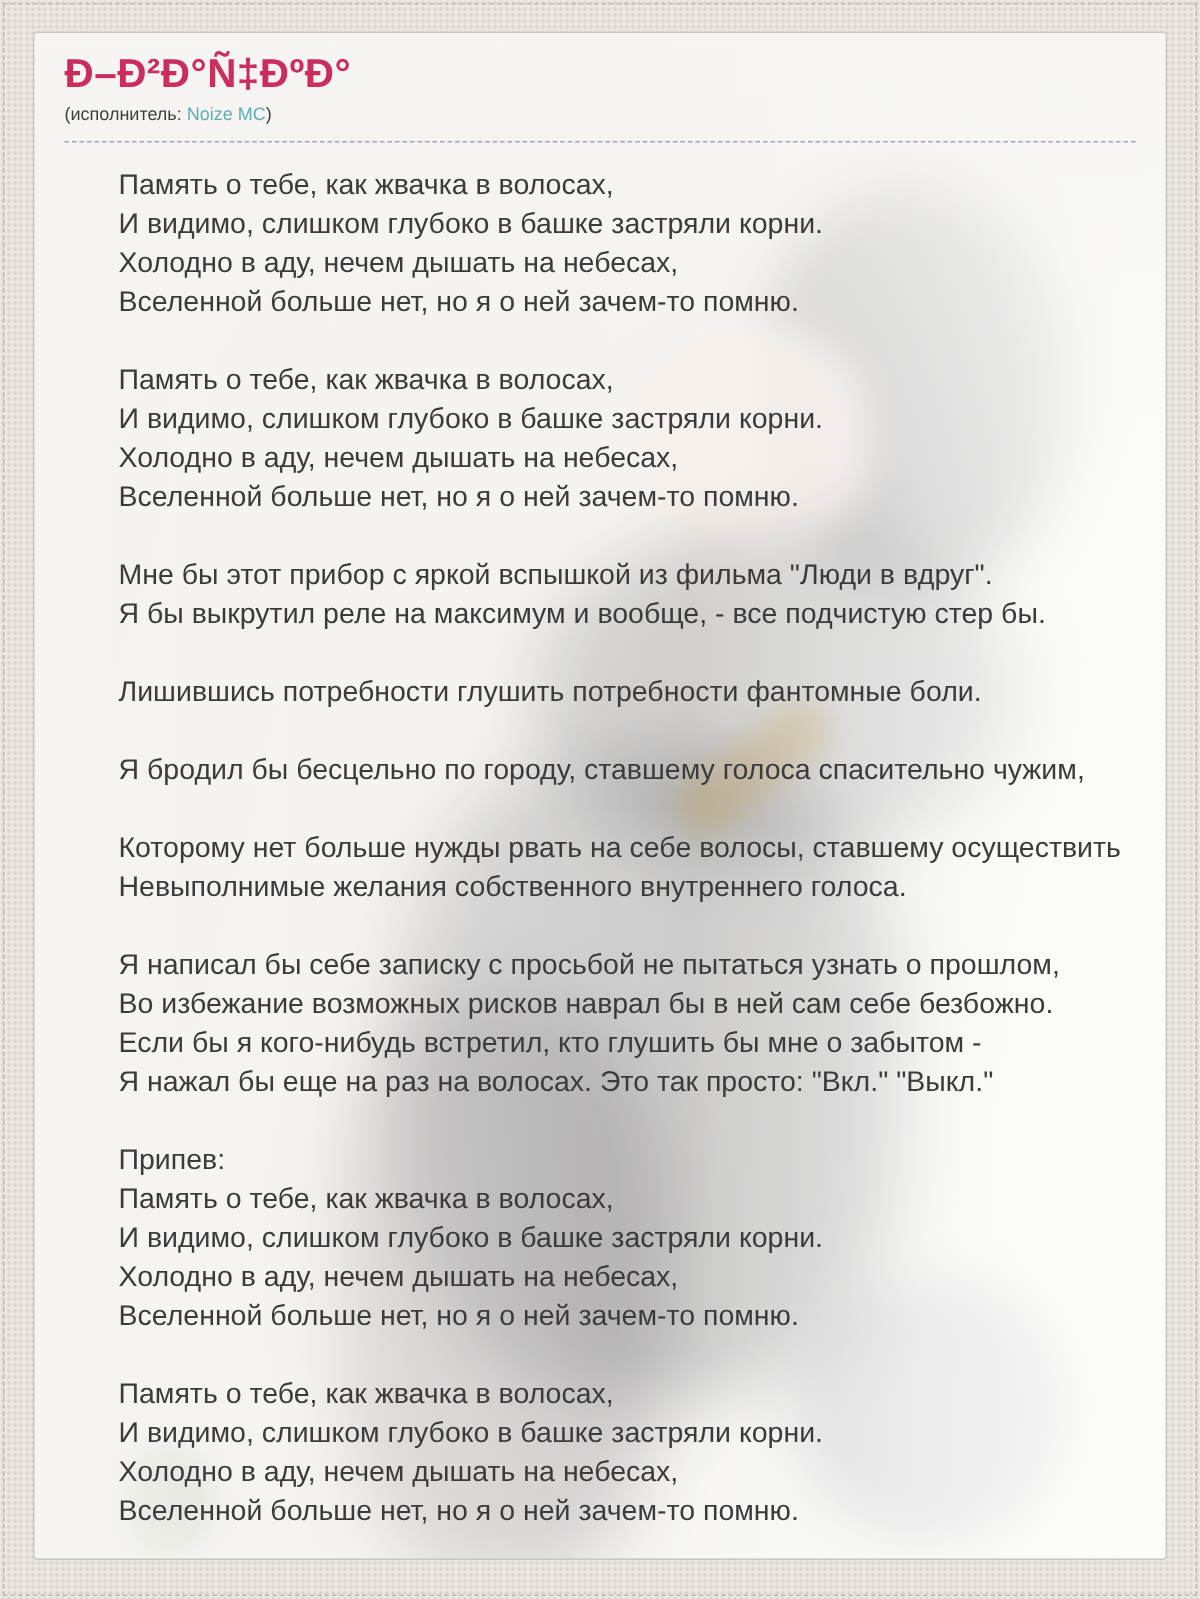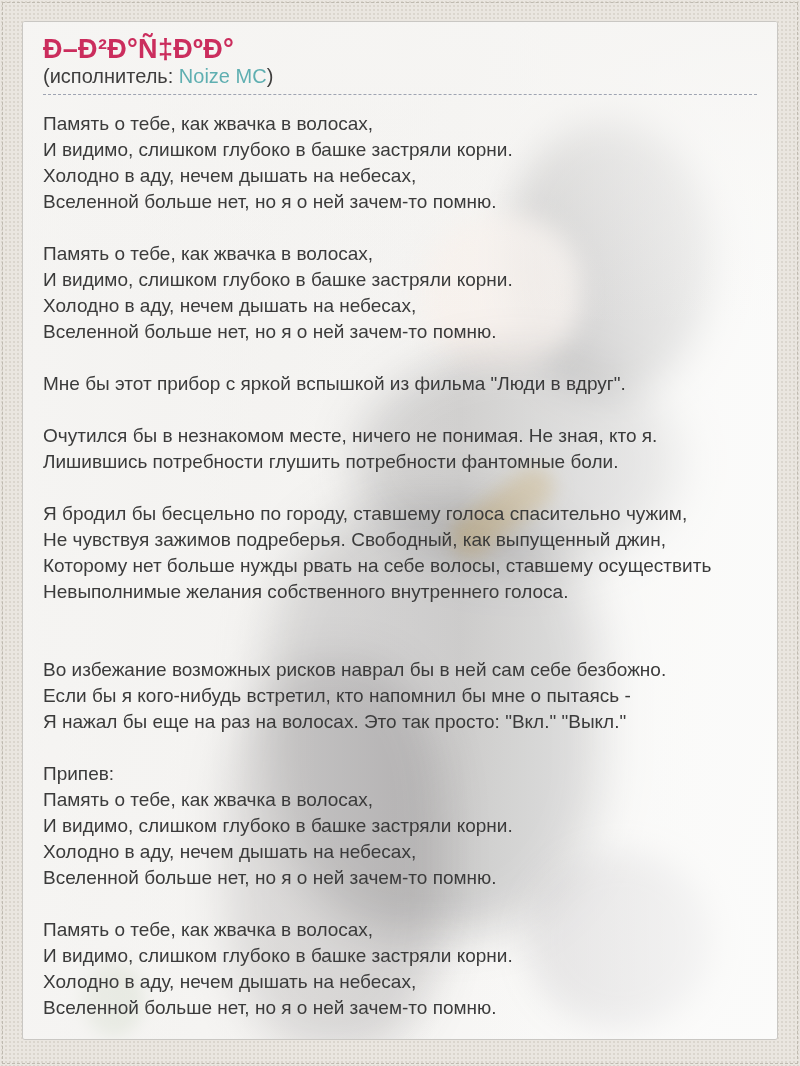--- a/index.html
+++ b/index.html
@@ -35,25 +35,25 @@
     background:
       linear-gradient(180deg, rgba(246,245,243,0.9) 0%, rgba(246,245,243,0.35) 14%, rgba(246,245,243,0) 30%),
       linear-gradient(90deg, rgba(246,245,243,0.8) 0%, rgba(246,245,243,0.4) 30%, rgba(246,245,243,0.05) 58%, rgba(251,251,250,0.75) 93%);
   }
   .card-inner{position:relative;z-index:2;padding:12px 20px 0 20px;}
   h1.page-title{
     margin:0 0 2px 0;font-size:27px;line-height:30px;font-weight:bold;
     color:#cb2d5d;letter-spacing:0.3px;
   }
   .artist-line{
-    font-size:20px;line-height:20px;color:#3f3e3e;
+    font-size:12px;line-height:20px;color:#3f3e3e;
     padding-bottom:8px;border-bottom:1px dashed #9fa4b2;
   }
   .artist-line a{color:#5fafb1;text-decoration:none;cursor:pointer;}
-  .lyrics{margin-top:16px;font-size:19px;line-height:26px;color:#3b3b3b;}
+  .lyrics{margin-top:16px;font-size:19px;line-height:26px;color:#3b3b3b;margin-left:36px;}
   .stanza{margin:0 0 26px 0;}
 </style>
 </head>
 <body>
 
 <div class="viewport-border"></div>
 
 <div class="card">
   <div class="photo">
     <div class="ph ph-hood"></div>
@@ -70,20 +70,20 @@
   <div class="card-inner">
     <h1 class="page-title">Ð–Ð²Ð°Ñ‡ÐºÐ°</h1>
 
     <div class="artist-line">
       <span>(исполнитель: </span><a>Noize MC</a><span>)</span>
     </div>
 
     <div class="lyrics">
         <p class="stanza"><span>Память о тебе, как жвачка в волосах,</span><br><span>И видимо, слишком глубоко в башке застряли корни.</span><br><span>Холодно в аду, нечем дышать на небесах,</span><br><span>Вселенной больше нет, но я о ней зачем-то помню.</span></p>
         <p class="stanza"><span>Память о тебе, как жвачка в волосах,</span><br><span>И видимо, слишком глубоко в башке застряли корни.</span><br><span>Холодно в аду, нечем дышать на небесах,</span><br><span>Вселенной больше нет, но я о ней зачем-то помню.</span></p>
-        <p class="stanza"><span>Мне бы этот прибор с яркой вспышкой из фильма "Люди в вдруг".</span><br><br><span>Очутился бы в незнакомом месте, ничего не понимая. Не зная, кто я.</span><br><span>Лишившись потребности глушить потребности фантомные боли.</span></p>
-        <p class="stanza"><span>Я бродил бы бесцельно по городу, ставшему голоса спасительно чужим,</span><br><span>Не чувствуя зажимов подреберья. Свободный, как выпущенный джин,</span><br><span>Которому нет больше нужды рвать на себе волосы, ставшему осуществить</span><br><span>Невыполнимые желания собственного внутреннего голоса.</span></p>
-        <p class="stanza"><br><span>Во избежание возможных рисков наврал бы в ней сам себе безбожно.</span><br><span>Если бы я кого-нибудь встретил, кто напомнил бы мне о пытаясь -</span><br><span>Я нажал бы еще на раз на волосах. Это так просто: "Вкл." "Выкл."</span></p>
+        <p class="stanza"><span>Мне бы этот прибор с яркой вспышкой из фильма "Люди в вдруг".</span><br><span>Я бы выкрутил реле на максимум и вообще, - все подчистую стер бы.</span><br><br><span>Лишившись потребности глушить потребности фантомные боли.</span></p>
+        <p class="stanza"><span>Я бродил бы бесцельно по городу, ставшему голоса спасительно чужим,</span><br><br><span>Которому нет больше нужды рвать на себе волосы, ставшему осуществить</span><br><span>Невыполнимые желания собственного внутреннего голоса.</span></p>
+        <p class="stanza"><span>Я написал бы себе записку с просьбой не пытаться узнать о прошлом,</span><br><span>Во избежание возможных рисков наврал бы в ней сам себе безбожно.</span><br><span>Если бы я кого-нибудь встретил, кто глушить бы мне о забытом -</span><br><span>Я нажал бы еще на раз на волосах. Это так просто: "Вкл." "Выкл."</span></p>
         <p class="stanza"><span>Припев:</span><br><span>Память о тебе, как жвачка в волосах,</span><br><span>И видимо, слишком глубоко в башке застряли корни.</span><br><span>Холодно в аду, нечем дышать на небесах,</span><br><span>Вселенной больше нет, но я о ней зачем-то помню.</span></p>
         <p class="stanza"><span>Память о тебе, как жвачка в волосах,</span><br><span>И видимо, слишком глубоко в башке застряли корни.</span><br><span>Холодно в аду, нечем дышать на небесах,</span><br><span>Вселенной больше нет, но я о ней зачем-то помню.</span></p>
       </div>
   </div>
 </div>
 
 </body></html>

